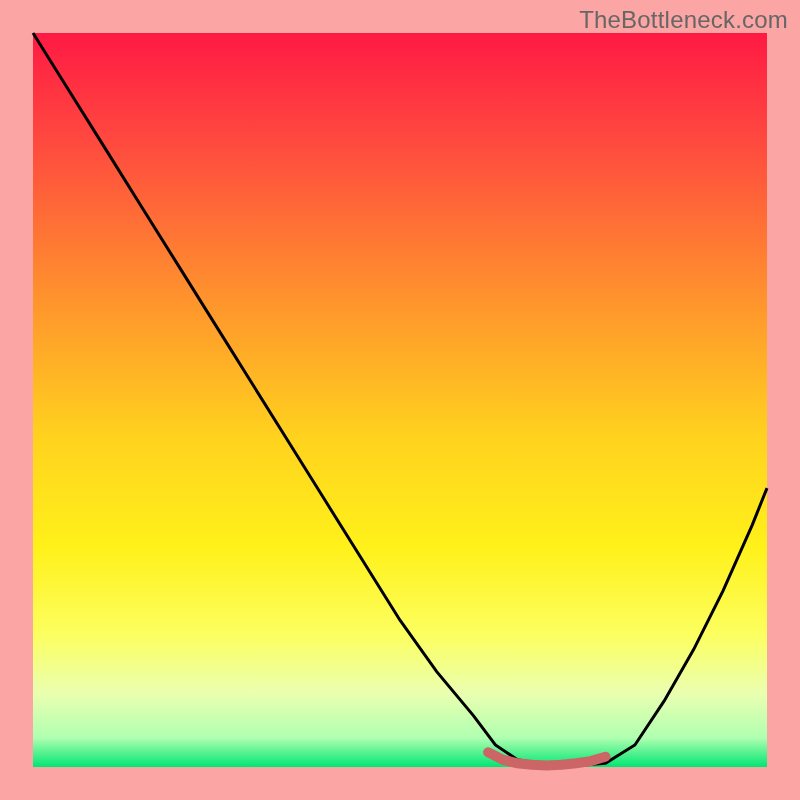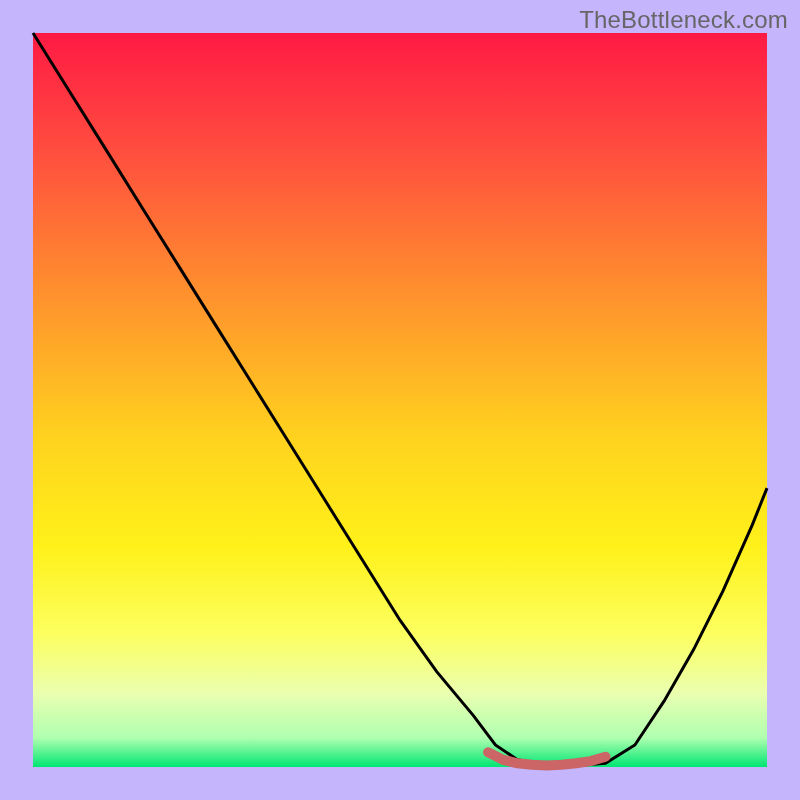--- a/index.html
+++ b/index.html
@@ -5,21 +5,21 @@
   body {
     margin: 0;
     padding: 0;
     background: #fff;
     font-family: Arial, Helvetica, sans-serif;
   }
   .chart-container {
     position: relative;
     width: 800px;
     height: 800px;
-    background: #c4b5fd;
+    background: #fca5a5;
   }
   .watermark {
     position: absolute;
     top: 6px;
     right: 12px;
     color: #666;
     font-size: 24px;
     font-weight: 500;
     font-family: Arial, sans-serif;
     letter-spacing: 0.2px;

